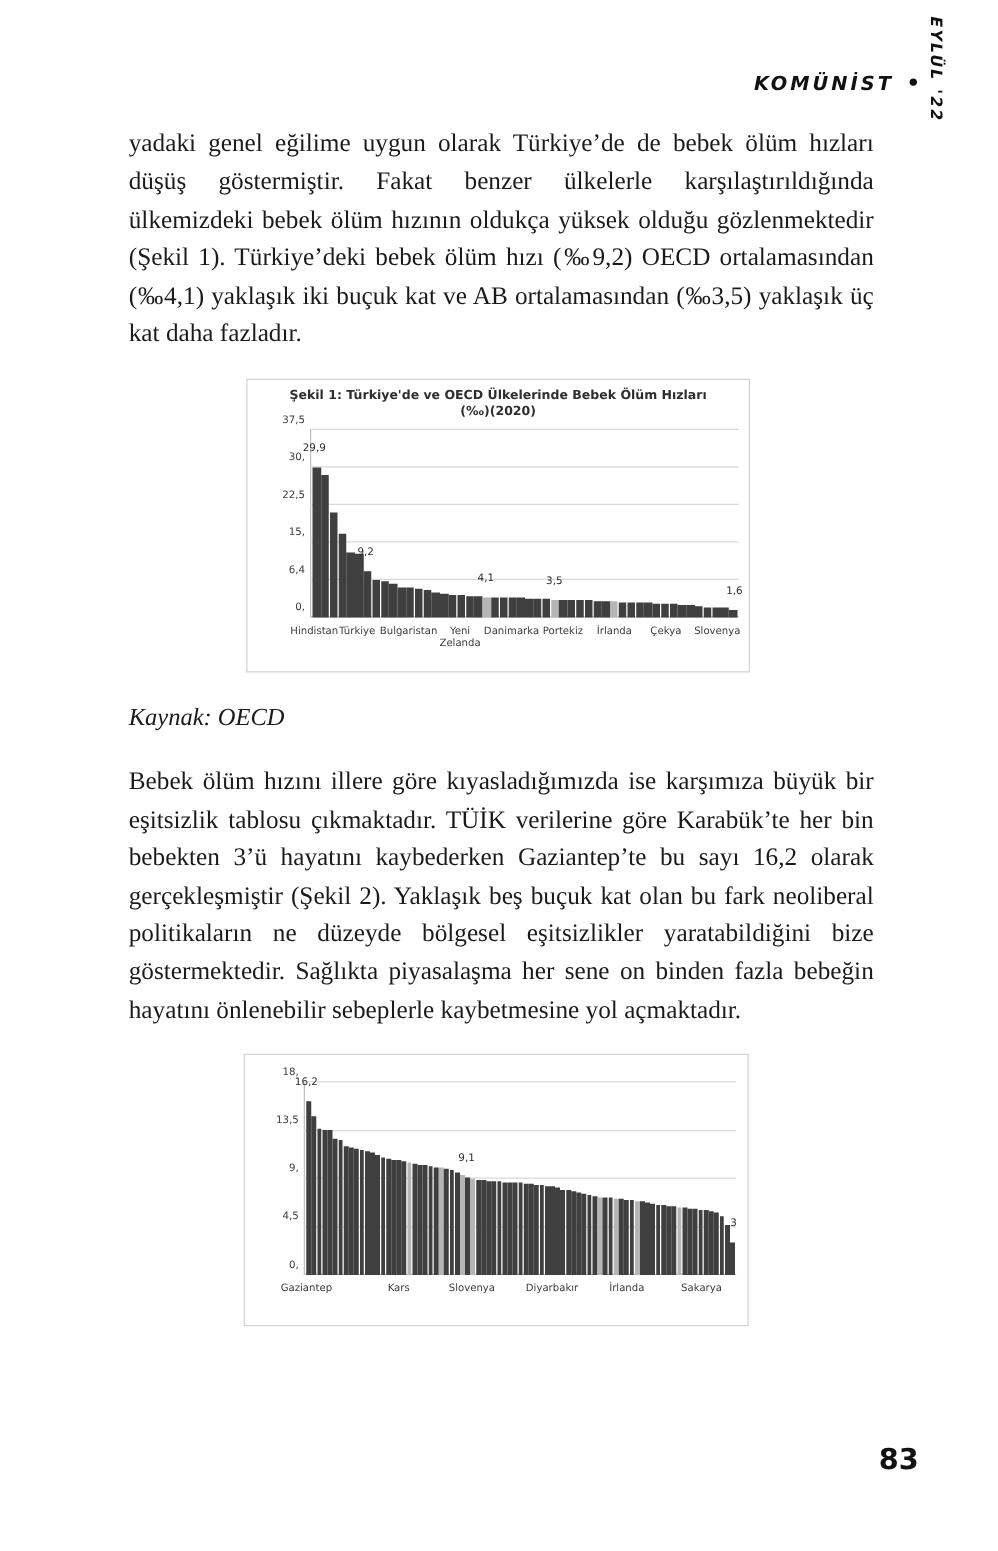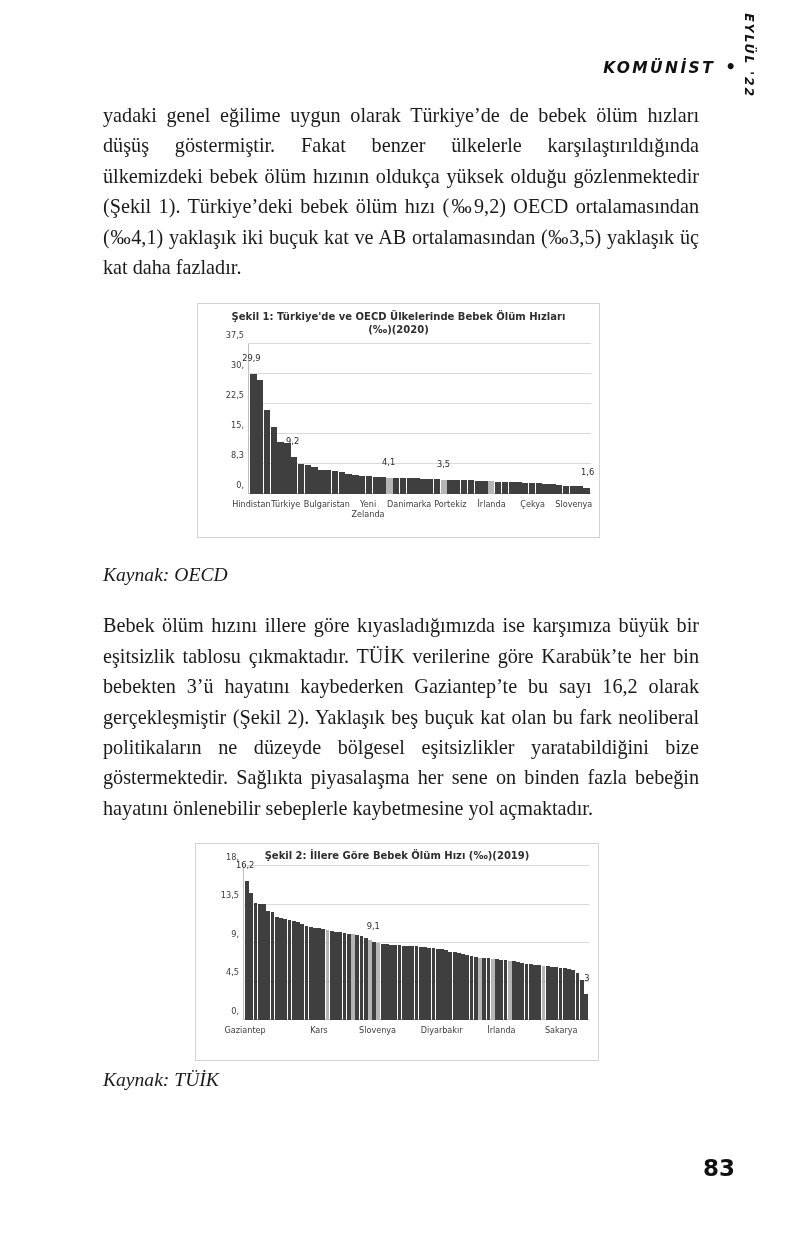--- a/index.html
+++ b/index.html
@@ -196,34 +196,33 @@
 
 <div class="content">
   <p class="body">yadaki genel eğilime uygun olarak Türkiye’de de bebek ölüm hızları düşüş göstermiştir. Fakat benzer ülkelerle karşılaştırıldığında ülkemizdeki bebek ölüm hızının oldukça yüksek olduğu gözlenmektedir (Şekil 1). Türkiye’deki bebek ölüm hızı (‰9,2) OECD ortalamasından (‰4,1) yaklaşık iki buçuk kat ve AB ortalamasından (‰3,5) yaklaşık üç kat daha fazladır.</p>
   <div class="gap-after-p1"></div>
   <div class="gap-chart1"></div>
   <p class="caption">Kaynak: OECD</p>
   <div class="gap-after-cap1"></div>
   <p class="body">Bebek ölüm hızını illere göre kıyasladığımızda ise karşımıza büyük bir eşitsizlik tablosu çıkmaktadır. TÜİK verilerine göre Karabük’te her bin bebekten 3’ü hayatını kaybederken Gaziantep’te bu sayı 16,2 olarak gerçekleşmiştir (Şekil 2). Yaklaşık beş buçuk kat olan bu fark neoliberal politikaların ne düzeyde bölgesel eşitsizlikler yaratabildiğini bize göstermektedir. Sağlıkta piyasalaşma her sene on binden fazla bebeğin hayatını önlenebilir sebeplerle kaybetmesine yol açmaktadır.</p>
   <div class="gap-after-p2"></div>
   <div class="gap-chart2"></div>
-  <p class="caption">Kaynak: TÜİK</p>
 </div>
 
 <div class="chart-box" id="chart1">
   <div class="chart-title">
     <span>Şekil 1: Türkiye'de ve OECD Ülkelerinde Bebek Ölüm Hızları</span><br>
     <span>(‰)(2020)</span>
   </div>
   <div class="plot">
     <div class="axis-vert"></div>
     <div class="axis-base"></div>
   <div class="ytick" style="bottom: 0%; margin-bottom: -0.5px;">0,</div>
       <div class="gridline" style="bottom: 20%;"></div>
-      <div class="ytick" style="bottom: 20%; margin-bottom: -0.5px;">8,3</div>
+      <div class="ytick" style="bottom: 20%; margin-bottom: -0.5px;">6,4</div>
       <div class="gridline" style="bottom: 40%;"></div>
       <div class="ytick" style="bottom: 40%; margin-bottom: -0.5px;">15,</div>
       <div class="gridline" style="bottom: 60%;"></div>
       <div class="ytick" style="bottom: 60%; margin-bottom: -0.5px;">22,5</div>
       <div class="gridline" style="bottom: 80%;"></div>
       <div class="ytick" style="bottom: 80%; margin-bottom: -0.5px;">30,</div>
       <div class="gridline" style="bottom: 100%;"></div>
       <div class="ytick" style="bottom: 100%; margin-bottom: -0.5px;">37,5</div>
       <div class="bars">
         <div class="bar" title="29.9" style="height: 79.7333%;"></div>
@@ -289,23 +288,20 @@
       <div class="xtick" style="left: 95%;">Slovenya</div>
       <div class="dlabel" style="left: 1%; bottom: 79.7333%; margin-bottom: 1px;">29,9</div>
       <div class="dlabel" style="left: 13%; bottom: 24.5333%; margin-bottom: 1px;">9,2</div>
       <div class="dlabel" style="left: 41%; bottom: 10.9333%; margin-bottom: 1px;">4,1</div>
       <div class="dlabel" style="left: 57%; bottom: 9.33333%; margin-bottom: 1px;">3,5</div>
       <div class="dlabel" style="left: 99%; bottom: 4.26667%; margin-bottom: 1px;">1,6</div>
     </div>
 </div>
 
 <div class="chart-box" id="chart2">
-  <div class="chart-title">
-    <span>Şekil 2: İllere Göre Bebek Ölüm Hızı (‰)(2019)</span>
-  </div>
   <div class="plot">
     <div class="axis-vert"></div>
     <div class="axis-base"></div>
   <div class="ytick" style="bottom: 0%; margin-bottom: -0.5px;">0,</div>
       <div class="gridline" style="bottom: 25%;"></div>
       <div class="ytick" style="bottom: 25%; margin-bottom: -0.5px;">4,5</div>
       <div class="gridline" style="bottom: 50%;"></div>
       <div class="ytick" style="bottom: 50%; margin-bottom: -0.5px;">9,</div>
       <div class="gridline" style="bottom: 75%;"></div>
       <div class="ytick" style="bottom: 75%; margin-bottom: -0.5px;">13,5</div>

